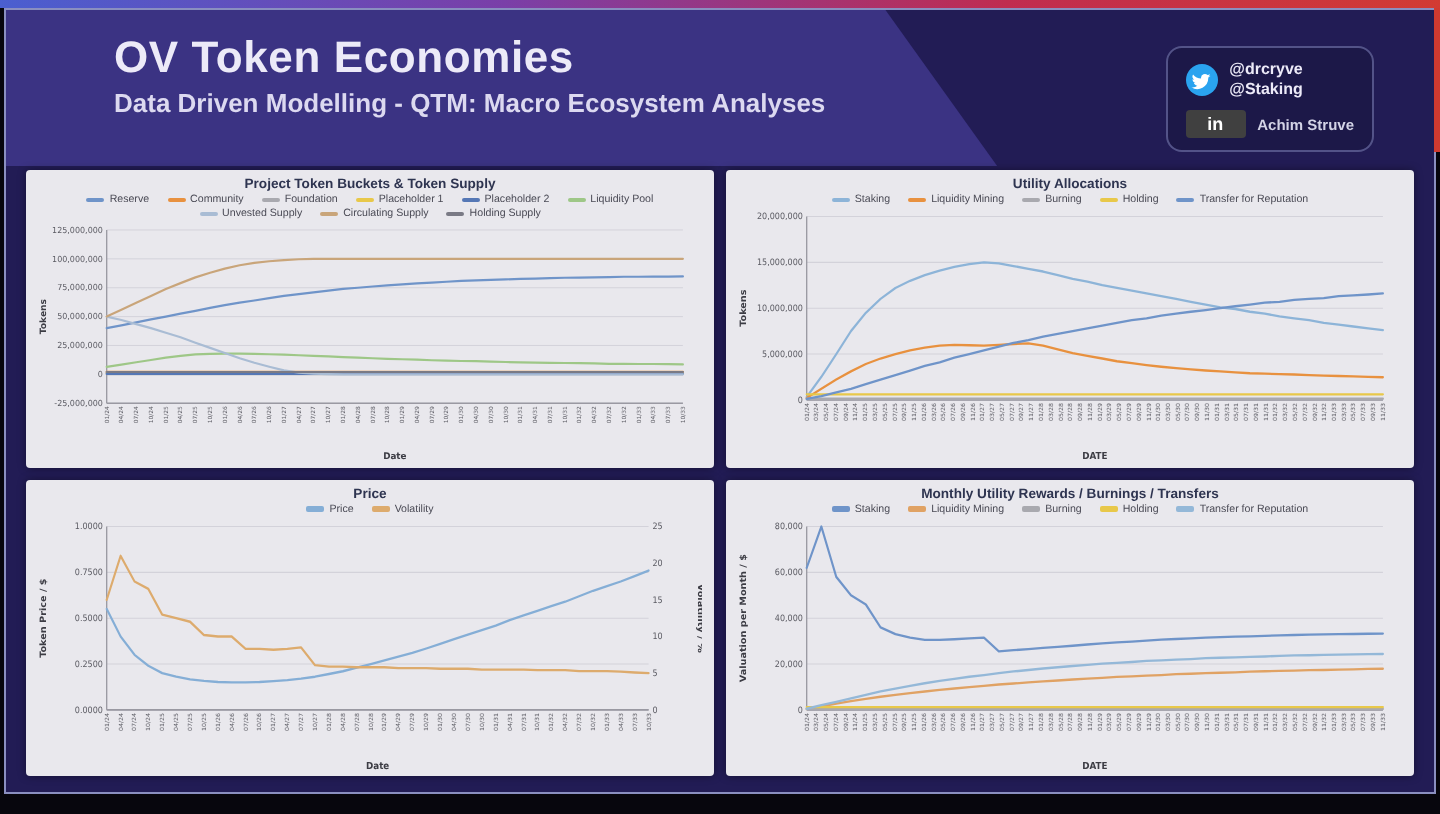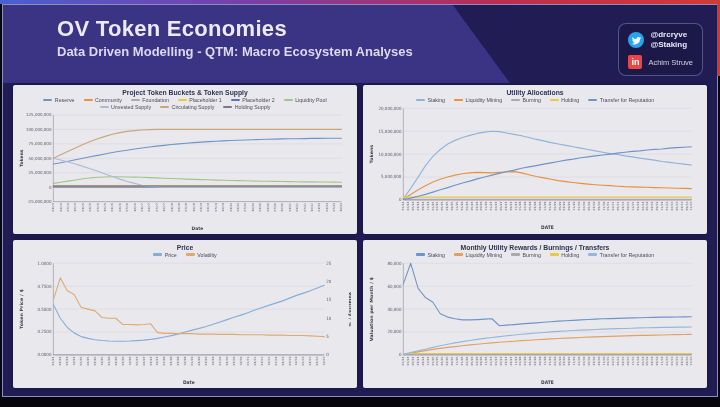--- a/index.html
+++ b/index.html
@@ -3,36 +3,36 @@
 <meta charset="utf-8">
 <style>
   html,body{margin:0;padding:0;}
   body{width:720px;height:407px;background:#07060d;position:relative;overflow:hidden;
        font-family:"Liberation Sans","DejaVu Sans",sans-serif;}
   .topbar{position:absolute;top:0;left:0;right:0;height:4px;
           background:linear-gradient(90deg,#4a5fd0 0%,#7a3fa8 35%,#c02c50 70%,#d23b33 100%);}
   .slide{position:absolute;left:2px;right:2px;top:4px;bottom:10px;background:#221c55;
          border:1px solid #8a8fc0;box-sizing:border-box;overflow:hidden;}
   .edge-red{position:absolute;right:0px;top:4px;width:3px;height:72px;background:#d03a30;z-index:9;}
-  .header{position:absolute;left:0;right:0;top:0;height:78px;background:#221c55;}
+  .header{position:absolute;left:0;right:16px;top:0;height:78px;background:#221c55;}
   .header-shape{position:absolute;inset:0;background:#3b3383;
                 clip-path:polygon(0 0,63% 0,71% 100%,0 100%);}
   .titles{position:absolute;left:54px;top:11px;z-index:2;}
   .title{color:#eceaf8;font-size:22px;font-weight:bold;letter-spacing:.3px;line-height:1.15;}
   .subtitle{color:#dcd9f0;font-size:13px;font-weight:bold;margin-top:3px;text-align:right;}
   .badge{position:absolute;right:14px;top:18px;z-index:3;border:1px solid rgba(150,158,215,.45);
          border-radius:8px;padding:6px 9px;display:flex;flex-direction:column;gap:5px;
          background:rgba(12,12,34,.25);}
   .srow{display:flex;align-items:center;gap:6px;}
   .twcircle{width:16px;height:16px;border-radius:50%;background:#2aa3ef;display:flex;
             align-items:center;justify-content:center;flex:0 0 auto;}
   .handles{color:#eceaf8;font-size:8px;font-weight:bold;line-height:1.25;}
-  .lisq{width:14px;height:14px;border-radius:2px;background:#ef4444;color:#fff;font-size:9px;
+  .lisq{width:30px;height:14px;border-radius:2px;background:#404040;color:#fff;font-size:9px;
         font-weight:bold;display:flex;align-items:center;justify-content:center;flex:0 0 auto;}
-  .liname{color:#d3d3e6;font-size:7.5px;font-weight:normal;}
+  .liname{color:#d3d3e6;font-size:7.5px;font-weight:bold;}
   .panels{position:absolute;left:10px;right:10px;top:80px;bottom:8px;display:grid;
           grid-template-columns:1fr 1fr;grid-template-rows:1fr 1fr;gap:6px;}
   .panel{background:#e9e8ed;border-radius:2px;padding:4px 6px 2px;display:flex;
          flex-direction:column;box-shadow:0 0 4px rgba(0,0,0,.4);min-height:0;}
   .chart-title{text-align:center;font-size:6.8px;font-weight:bold;color:#2e3450;flex:0 0 auto;}
   .legend{display:flex;flex-wrap:wrap;justify-content:center;column-gap:9px;row-gap:1px;
           margin-top:1px;flex:0 0 auto;}
   .lgi{display:inline-flex;align-items:center;gap:2.5px;}
   .sw{width:9px;height:2.2px;border-radius:1px;display:inline-block;}
   .lb{font-size:5.3px;color:#4a4a55;}

